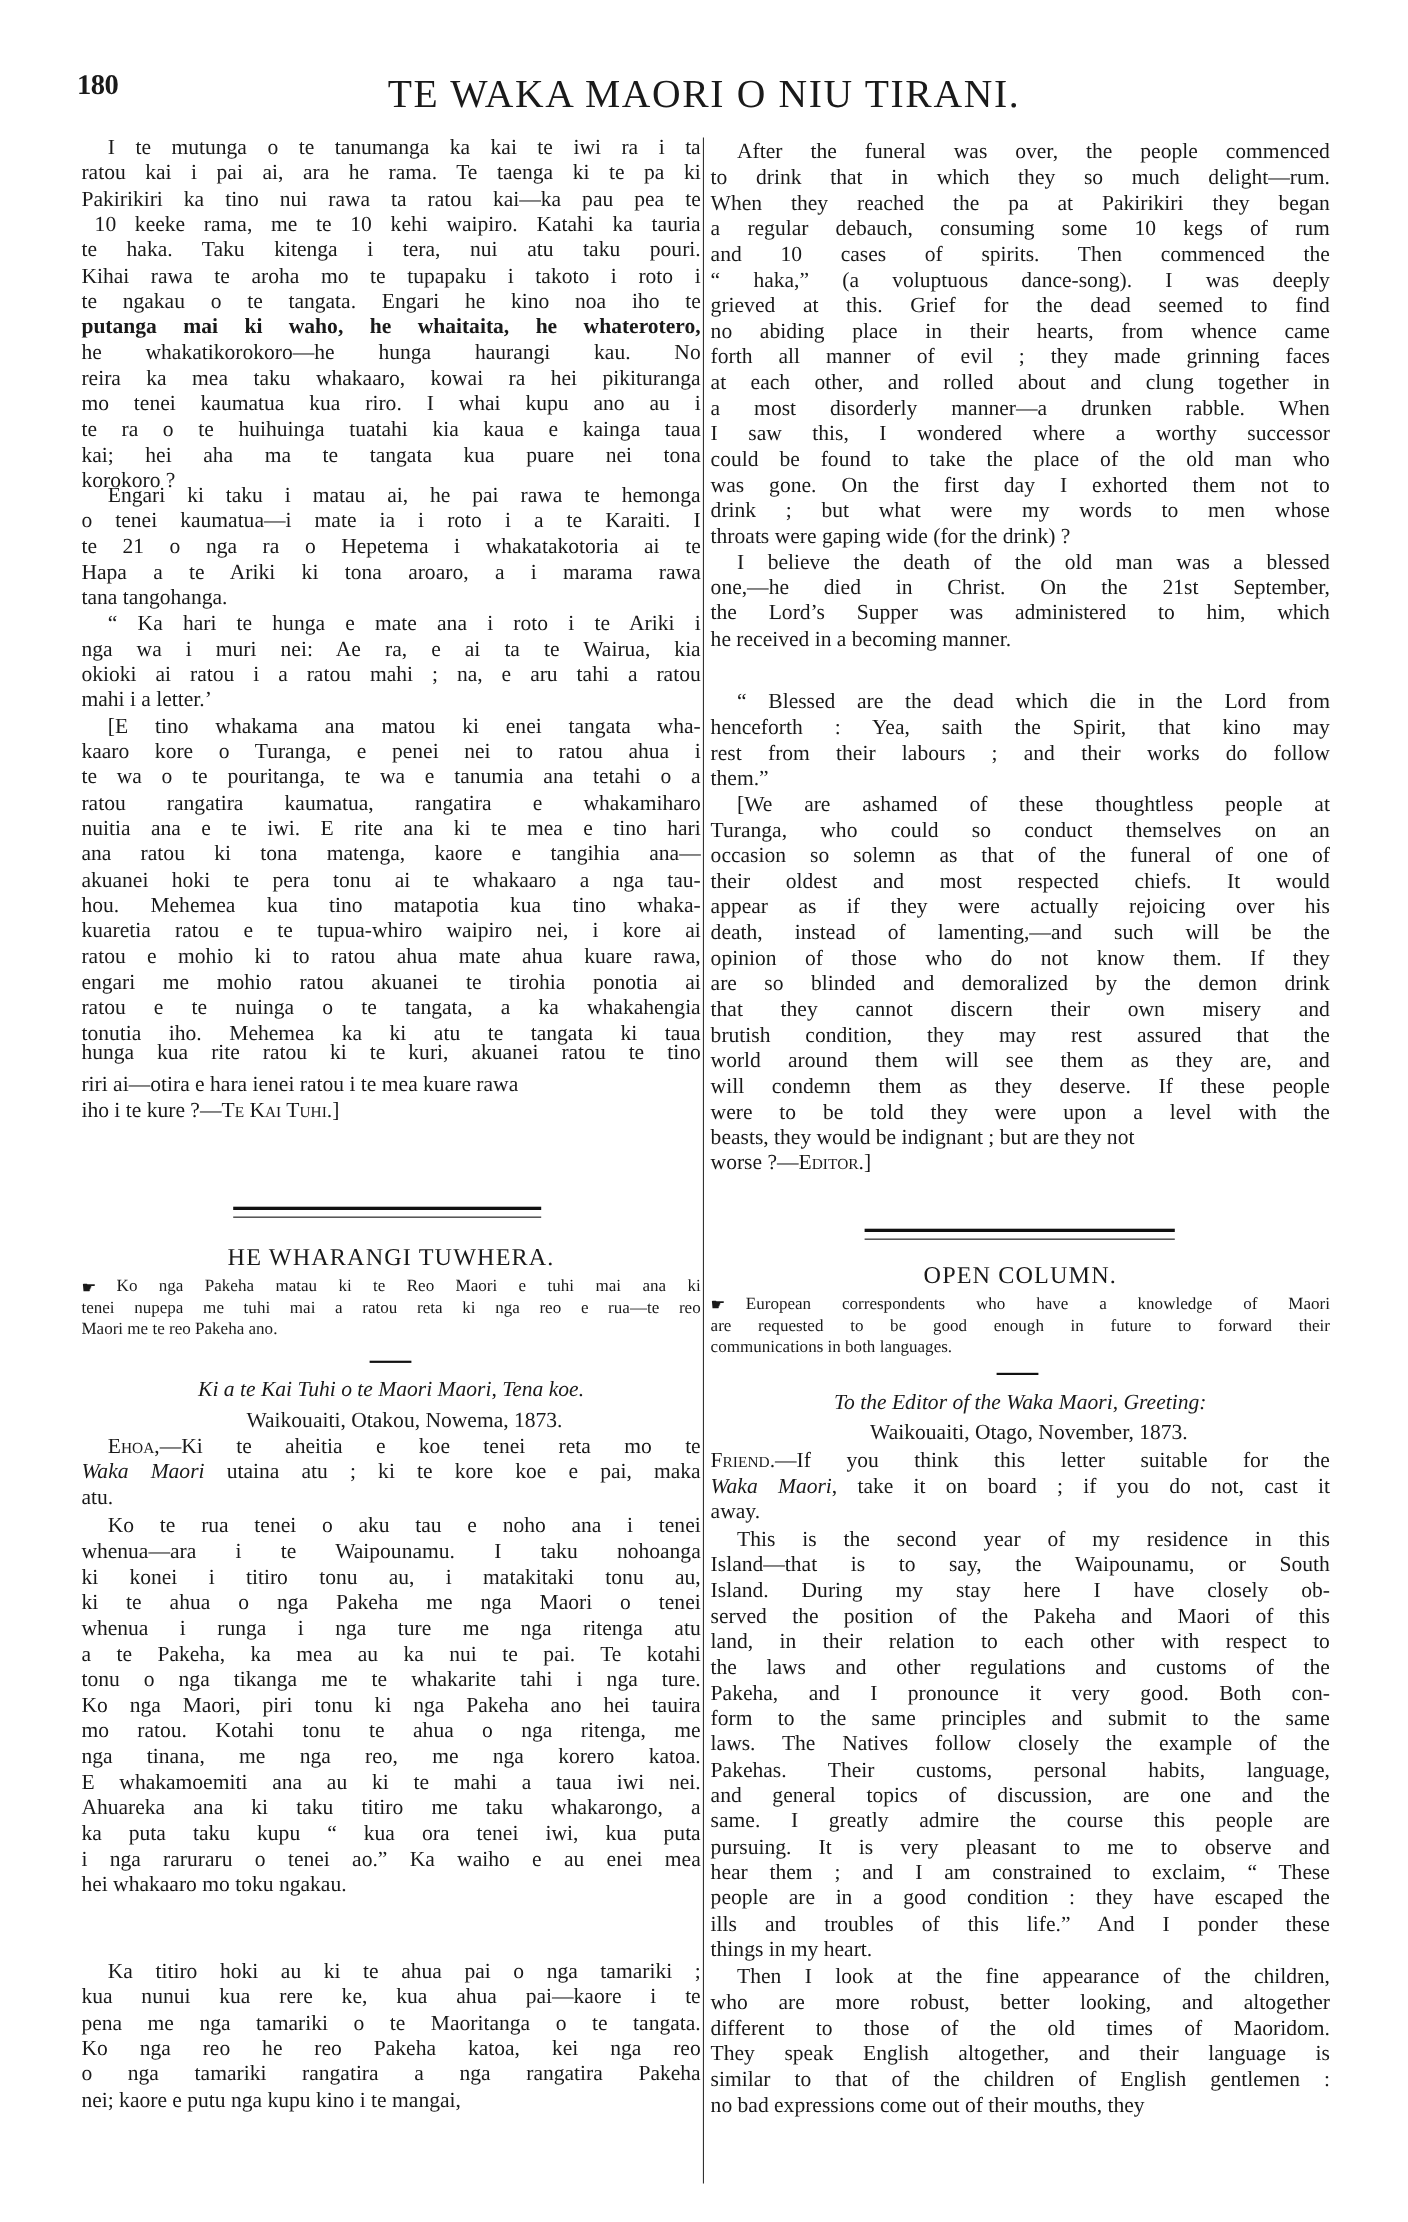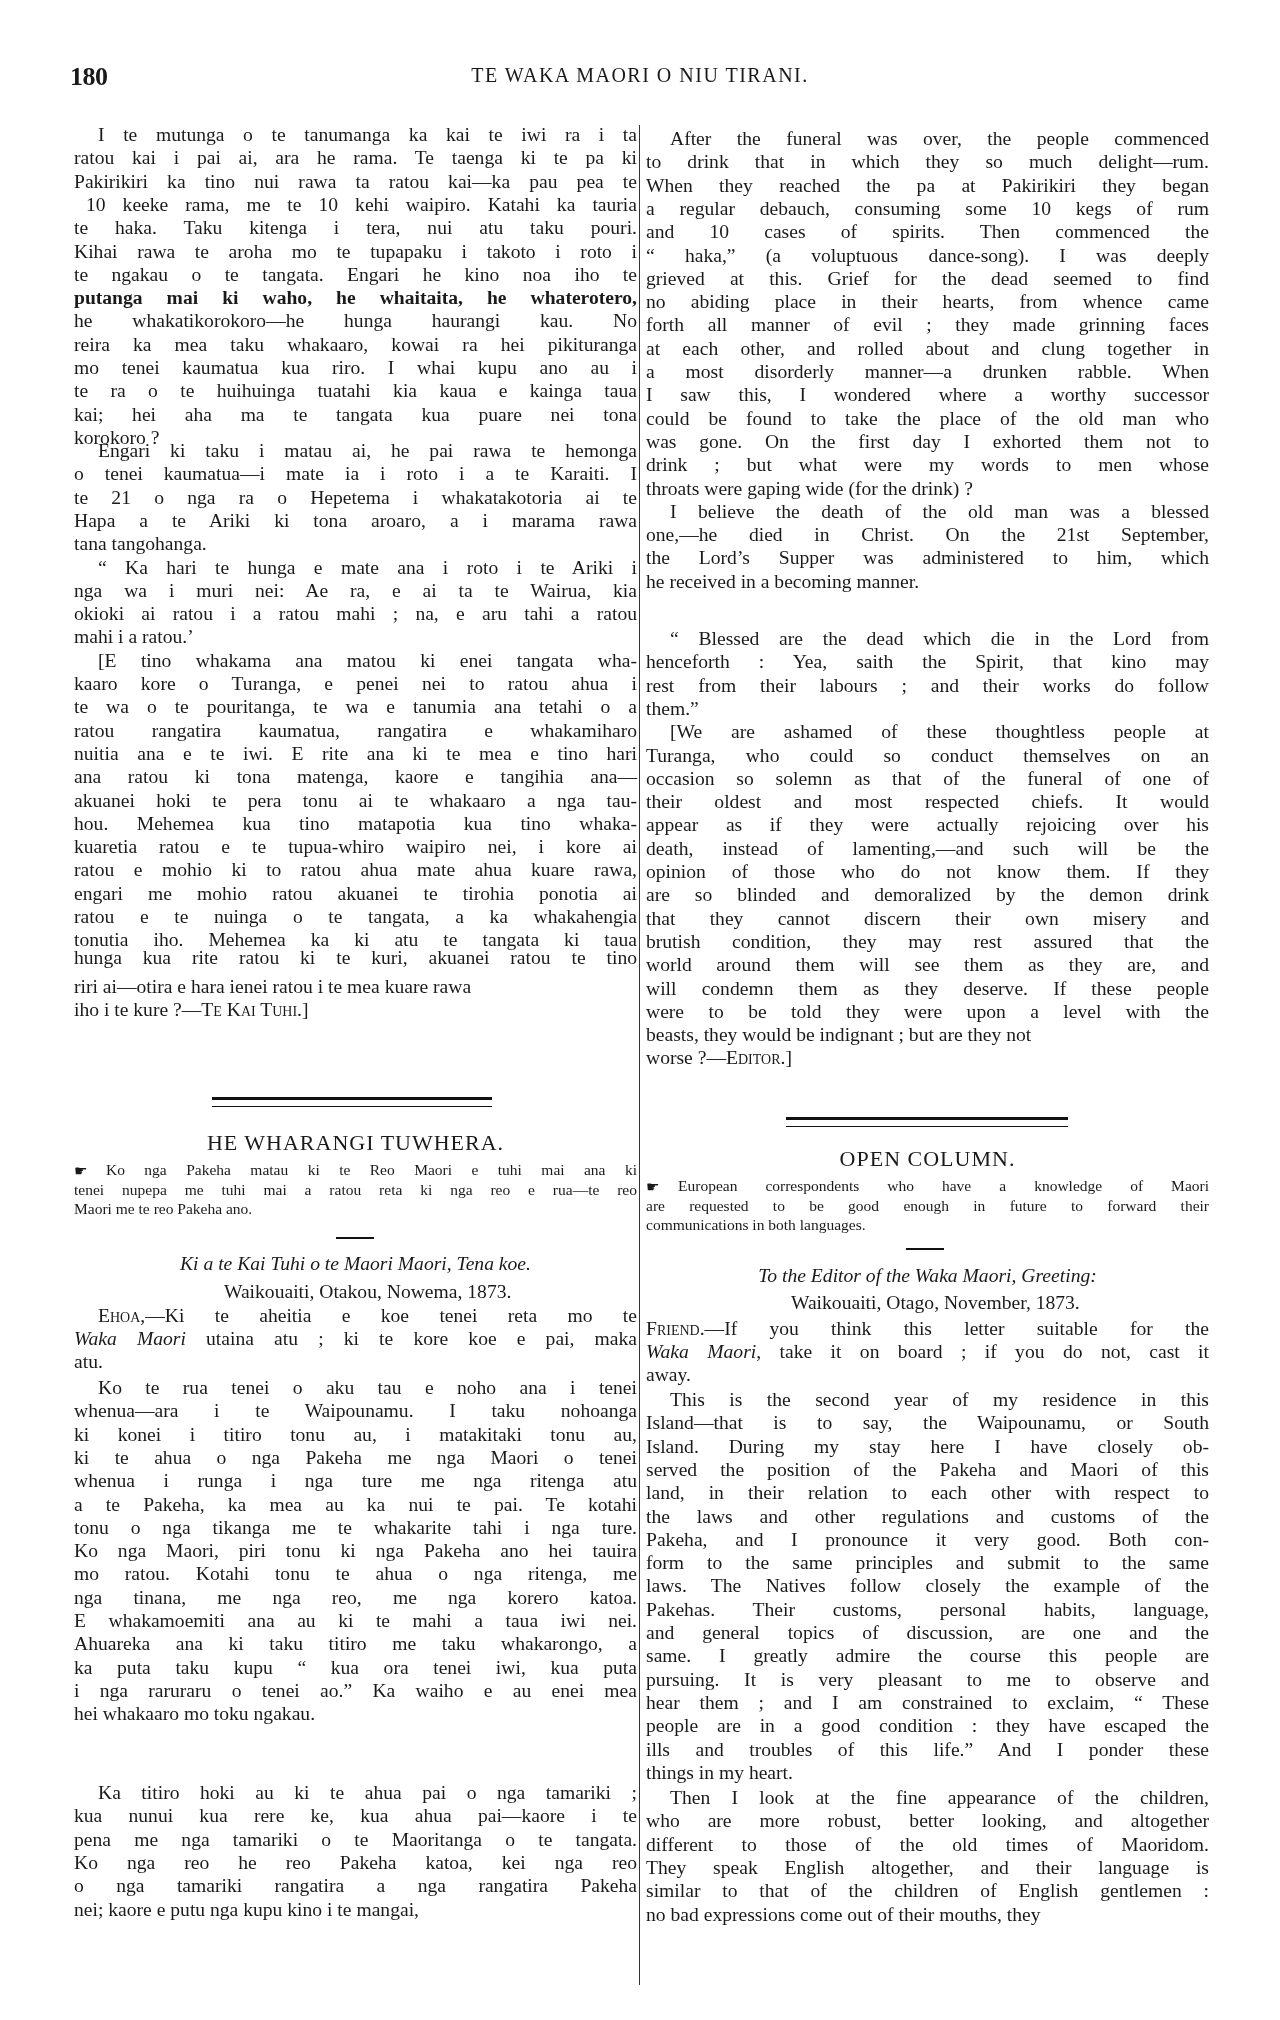--- a/index.html
+++ b/index.html
@@ -1,19 +1,19 @@
 <!DOCTYPE html>
 <html><head>
 <meta charset="utf-8">
 <style>
   html, body { margin: 0; padding: 0; background: #ffffff; }
   body { width: 1280px; height: 2020px; position: relative; overflow: hidden;
          font-family: "Liberation Serif", "DejaVu Serif", serif; color: #1a1a1a; }
   .page-num { position: absolute; left: 70px; top: 62px; font-size: 26px; font-weight: bold; letter-spacing: -0.5px; }
-  .masthead { position: absolute; left: 300px; width: 680px; top: 64px; font-size: 20px; text-align: center; letter-spacing: 1.5px; }
+  .masthead { position: absolute; left: 300px; width: 680px; top: 64px; font-size: 36px; text-align: center; letter-spacing: 1.5px; }
   .col { position: absolute; top: 0; }
   .col-left { left: 74px; width: 563px; }
   .col-right { left: 646px; width: 563px; }
   .divider { position: absolute; left: 639px; width: 1px; background: #333; }
   .line { position: absolute; left: 0; right: 0; font-size: 19.6px; line-height: 22px; white-space: nowrap;
           text-align: justify; text-align-last: justify; }
   .line.last { text-align-last: left; }
   .line.indent { left: 24px; }
   .line.center { text-align: center; text-align-last: center; }
   .heading { position: absolute; left: 0; right: 0; text-align: center; font-size: 22px; letter-spacing: 1px; }
@@ -49,21 +49,21 @@
     <div class="line" style="top: 403.6px;">kai; hei aha ma te tangata kua puare nei tona</div>
     <div class="line last" style="top: 426.9px;">korokoro ?</div>
     <div class="line indent" style="top: 440px;">Engari ki taku i matau ai, he pai rawa te hemonga</div>
     <div class="line" style="top: 463.3px;">o tenei kaumatua—i mate ia i roto i a te Karaiti.  I</div>
     <div class="line" style="top: 486.6px;">te 21 o nga ra o Hepetema i whakatakotoria ai te</div>
     <div class="line" style="top: 509.9px;">Hapa a te Ariki ki tona aroaro, a i marama rawa</div>
     <div class="line last" style="top: 533.2px;">tana tangohanga.</div>
     <div class="line indent" style="top: 556.5px;">“ Ka hari te hunga e mate ana i roto i te Ariki i</div>
     <div class="line" style="top: 579.8px;">nga wa i muri nei: Ae ra, e ai ta te Wairua, kia</div>
     <div class="line" style="top: 603.1px;">okioki ai ratou i a ratou mahi ; na, e aru tahi a ratou</div>
-    <div class="line last" style="top: 626.4px;">mahi i a ratou.’</div>
+    <div class="line last" style="top: 626.4px;">mahi i a letter.’</div>
     <div class="line indent" style="top: 649.7px;">[E tino whakama ana matou ki enei tangata wha-</div>
     <div class="line" style="top: 673px;">kaaro kore o Turanga, e penei nei to ratou ahua i</div>
     <div class="line" style="top: 696.3px;">te wa o te pouritanga, te wa e tanumia ana tetahi o a</div>
     <div class="line" style="top: 719.6px;">ratou rangatira kaumatua, rangatira e whakamiharo</div>
     <div class="line" style="top: 742.9px;">nuitia ana e te iwi.  E rite ana ki te mea e tino hari</div>
     <div class="line" style="top: 766.2px;">ana ratou ki tona matenga, kaore e tangihia ana—</div>
     <div class="line" style="top: 789.5px;">akuanei hoki te pera tonu ai te whakaaro a nga tau-</div>
     <div class="line" style="top: 812.8px;">hou.  Mehemea kua tino matapotia kua tino whaka-</div>
     <div class="line" style="top: 836.1px;">kuaretia ratou e te tupua-whiro waipiro nei, i kore ai</div>
     <div class="line" style="top: 859.4px;">ratou e mohio ki to ratou ahua mate ahua kuare rawa,</div>

